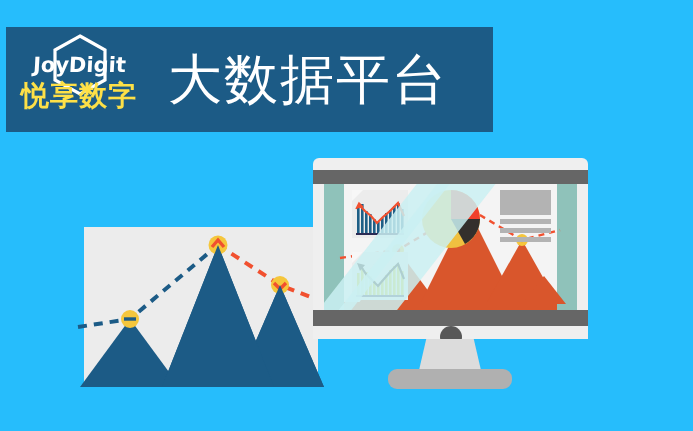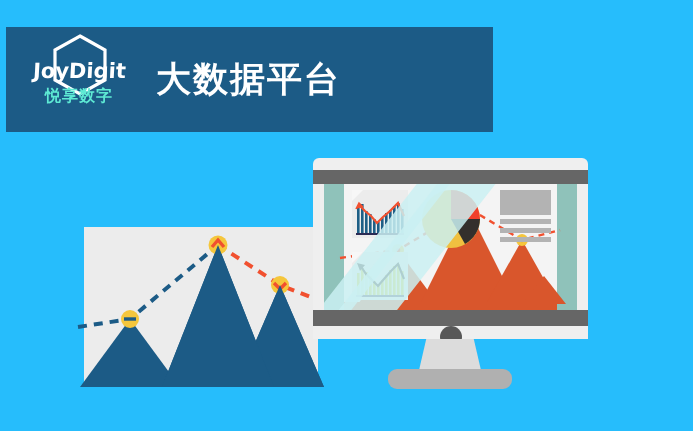--- a/index.html
+++ b/index.html
@@ -22,26 +22,26 @@
   }
   .hexwrap{position:absolute;left:31px;top:-1px;width:58px;height:64px;}
   .hexwrap svg{display:block;}
   .logo-en{
     position:relative;z-index:2;color:#ffffff;font-size:21px;font-weight:bold;
     letter-spacing:0px;line-height:1;margin-top:6px;
     font-family:"DejaVu Sans",sans-serif;
     transform:skewX(-3deg);
   }
   .logo-cn{
-    position:relative;z-index:2;color:#5eead4;font-size:16px;font-weight:bold;
+    position:relative;z-index:2;color:#fde047;font-size:28px;font-weight:bold;
     margin-top:6px;letter-spacing:1px;line-height:1;
   }
   .banner-title{
-    color:#ffffff;font-size:35px;font-weight:bold;letter-spacing:2px;
-    margin-left:18px;line-height:1;
+    color:#ffffff;font-size:54px;font-weight:normal;letter-spacing:2px;
+    margin-left:30px;line-height:1;
     font-family:"DejaVu Sans",sans-serif;
   }
 
   
   .left-panel{
     position:absolute;left:84px;top:227px;width:234px;height:160px;
     background:#ececec;overflow:visible;
   }
   .left-panel svg{position:absolute;left:0;top:0;overflow:visible;}
 

